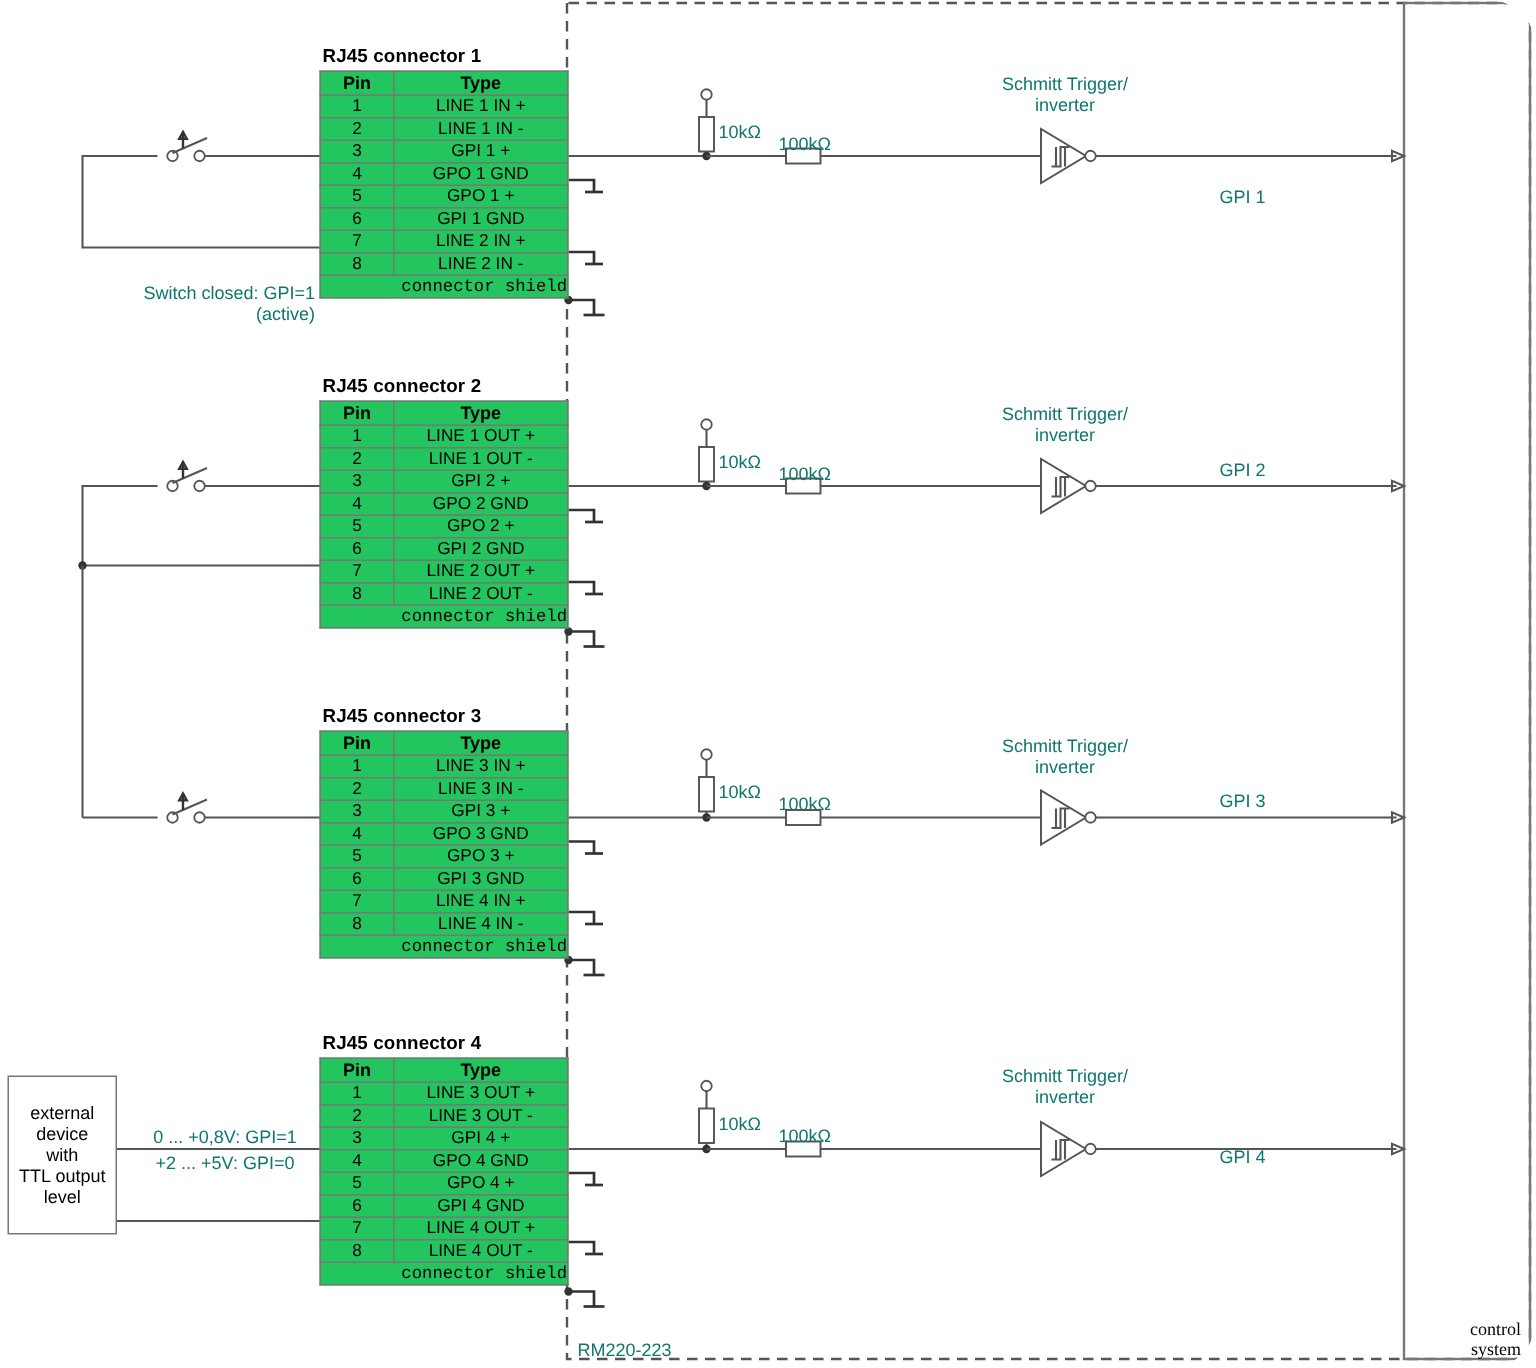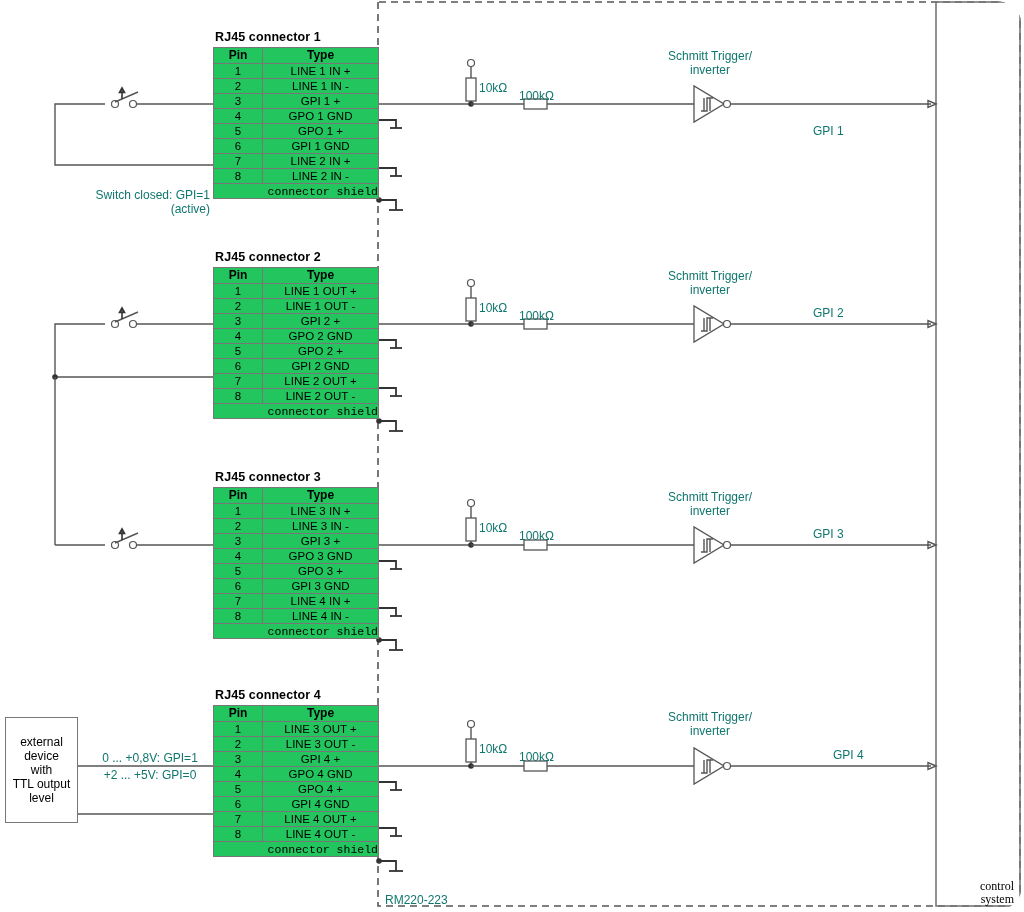--- a/index.html
+++ b/index.html
@@ -458,21 +458,21 @@
     <div>inverter</div>
   </div>
   <div class="label-text" style="left:813px; top:527px;">GPI 3</div>
 
   <div class="label-text" style="left:479px; top:742px;">10kΩ</div>
   <div class="label-text" style="left:519px; top:750px;">100kΩ</div>
   <div class="label-text label-center" style="left:627px; top:710px; width:166px;">
     <div>Schmitt Trigger/</div>
     <div>inverter</div>
   </div>
-  <div class="label-text" style="left:813px; top:748px;margin-left:20px;">GPI 4</div>
+  <div class="label-text" style="left:813px; top:764px;">GPI 4</div>
 
   <div class="ext-box" style="left:5px; top:717px; width:73px; height:106px;">
     <div>
       <div>external</div>
       <div>device</div>
       <div>with</div>
       <div>TTL output</div>
       <div>level</div>
     </div>
   </div>

